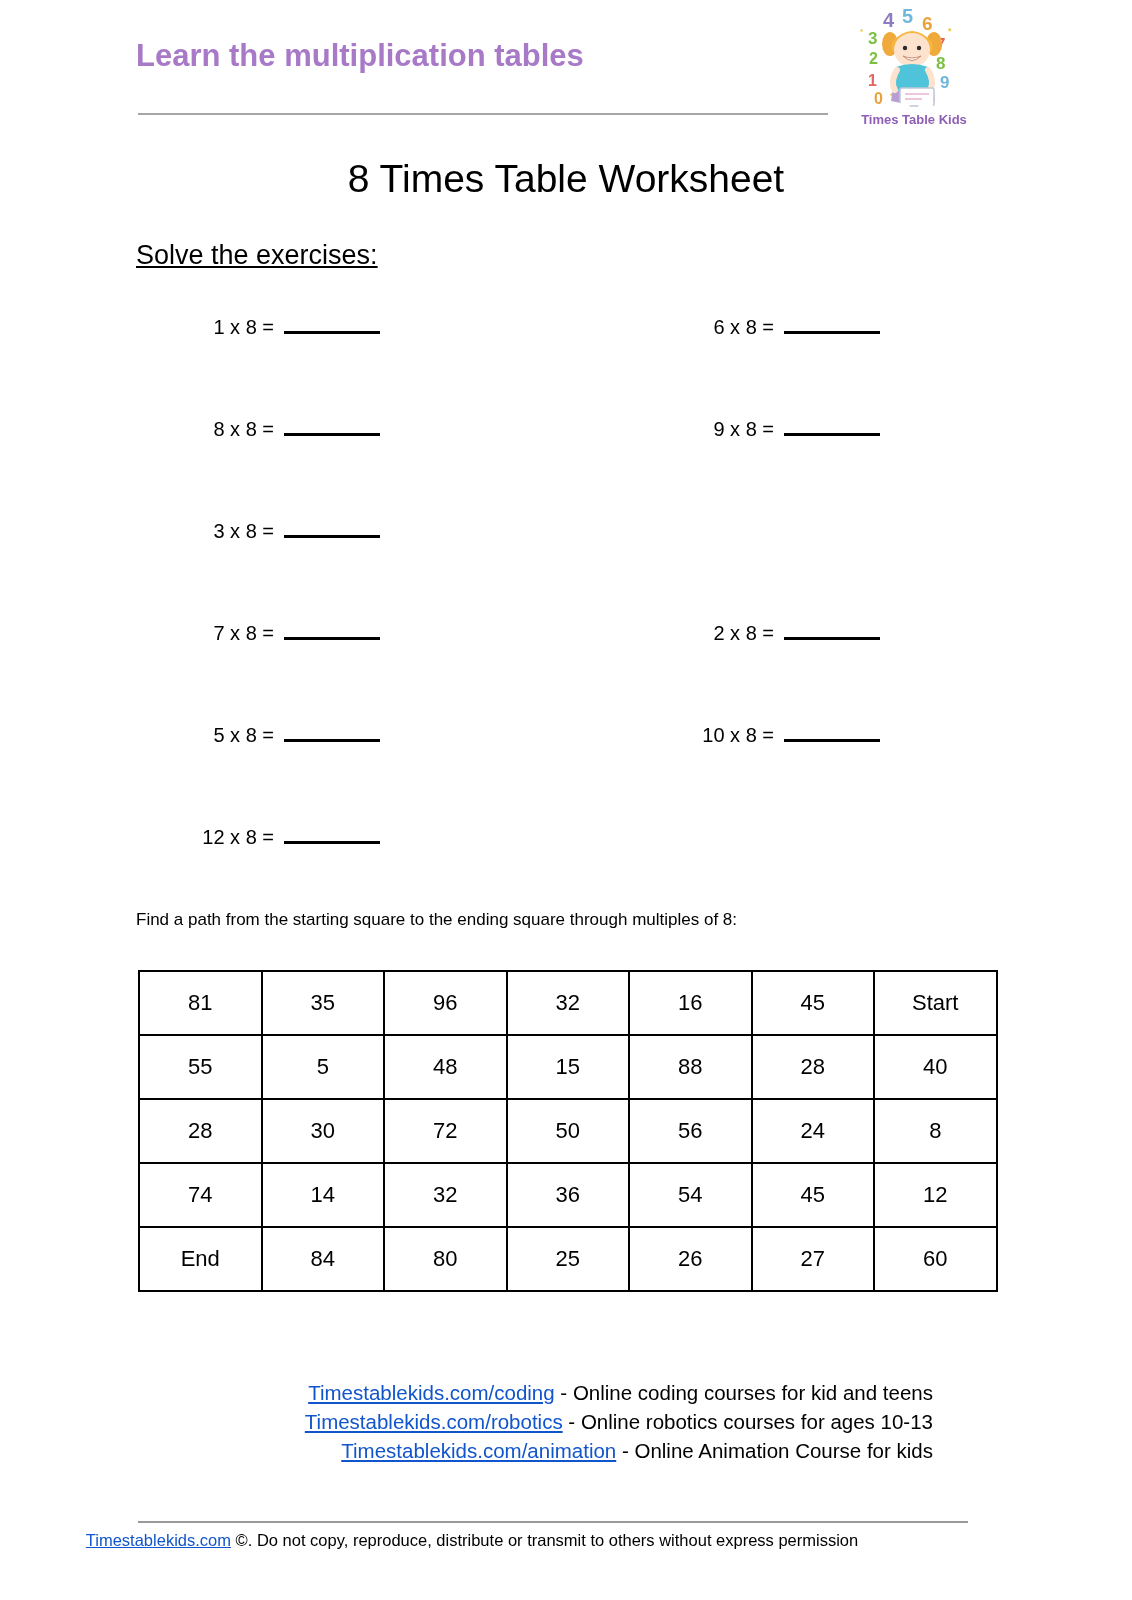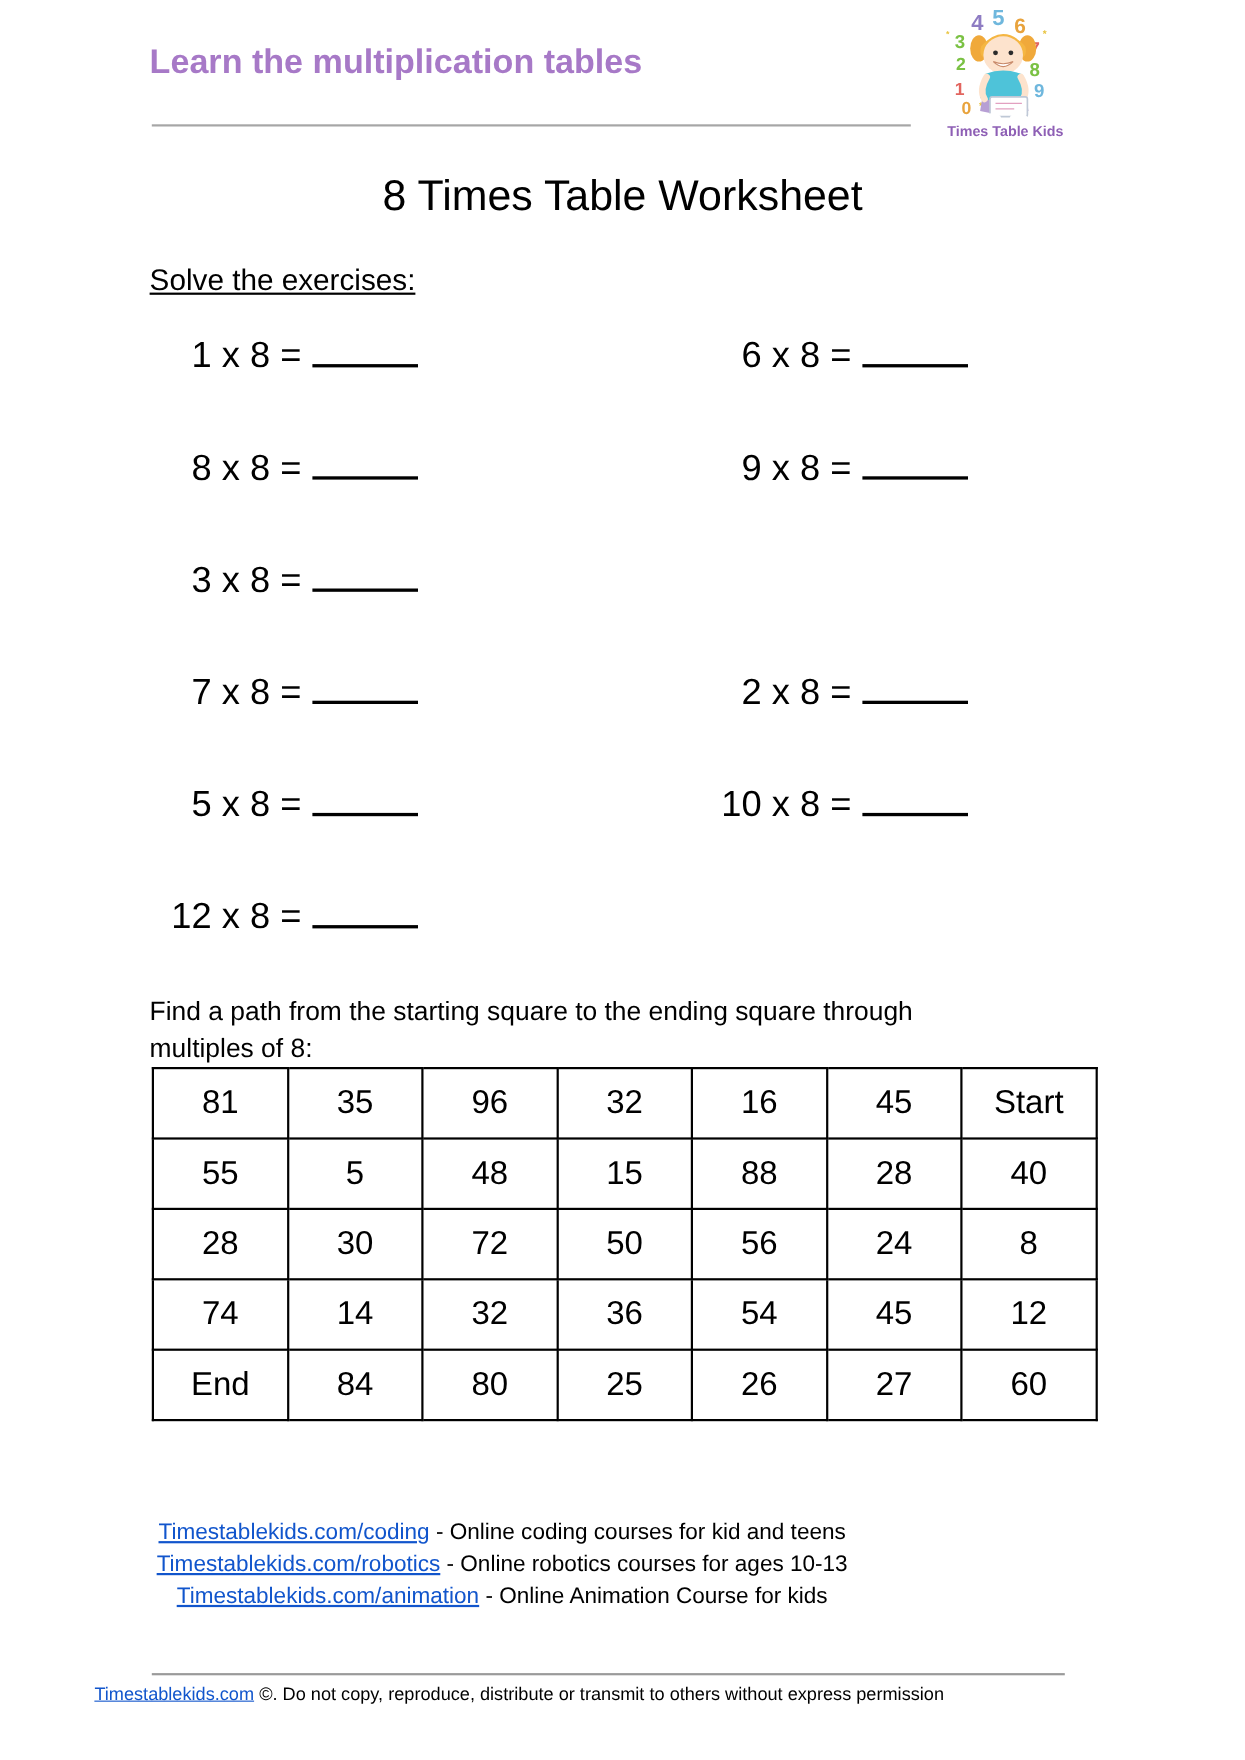--- a/index.html
+++ b/index.html
@@ -105,21 +105,21 @@
     width: 1132px;
   }
   .ex-row {
     position: relative;
     height: 102px;
   }
   .ex-cell {
     position: absolute;
     display: flex;
     align-items: baseline;
-    font-size: 33px;
+    font-size: 20px;
     white-space: nowrap;
   }
   .ex-left  { right: 752px; }
   .ex-right { right: 252px; }
   .ex-expr {
     display: inline-block;
   }
   .ex-blank {
     display: inline-block;
     width: 96px;
@@ -127,51 +127,52 @@
     margin-left: 10px;
     height: 28px;
   }
 
   
   .maze-instr {
     position: absolute;
     left: 136px;
     top: 903px;
     width: 760px;
-    font-size: 24px;
+    font-size: 17px;
     line-height: 34px;
   }
 
   
   .maze-grid {
     position: absolute;
     left: 138px;
     top: 970px;
     width: 830px;
     border-collapse: collapse;
     table-layout: fixed;
   }
   .maze-grid td {
     border: 2px solid #000;
     height: 60px;
     text-align: center;
     vertical-align: middle;
-    font-size: 30px;
+    font-size: 22px;
     width: 118.5px;
   }
 
   
   .footer-links {
     position: absolute;
     left: 0;
     top: 1378px;
     width: 913px;
-    text-align: center;
+    text-align: right;
     font-size: 20.5px;
     line-height: 29px;
+    padding-left: 20px;
   }
   .footer-links .line { white-space: nowrap; }
   .flink {
     color: #1155cc;
     text-decoration: underline;
   }
   .ftext { color: #000; }
 
   .footer-rule {
     position: absolute;

